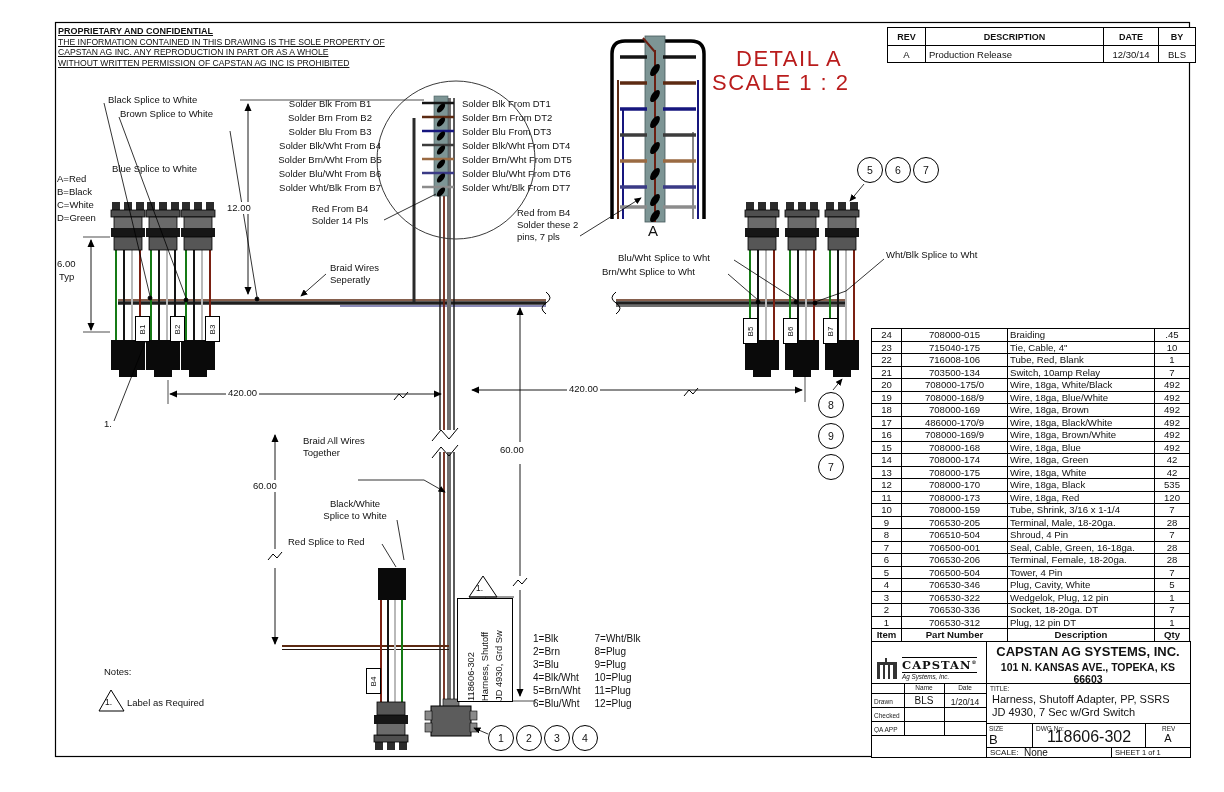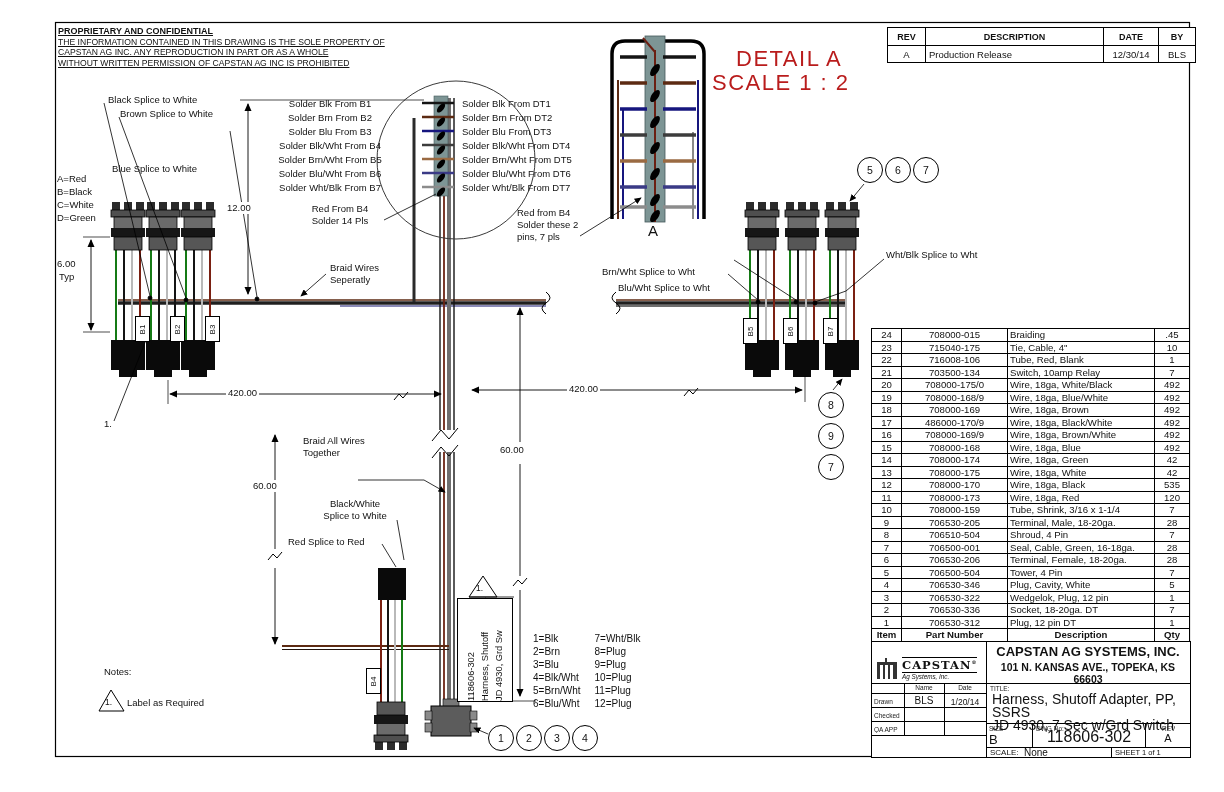--- a/index.html
+++ b/index.html
@@ -356,21 +356,21 @@
 <div class="lines" style="left:57px;top:172px;line-height:13px;">
       <div>A=Red</div>
       <div>B=Black</div>
       <div>C=White</div>
       <div>D=Green</div>
     </div>
 <div class="lines" style="left:330px;top:262px;line-height:12px;">
       <div>Braid Wires</div>
       <div>Seperatly</div>
     </div>
-<div class="lbl" style="left:618px;top:252px;margin-top:30px;">Blu/Wht Splice to Wht</div>
+<div class="lbl" style="left:618px;top:252px;">Blu/Wht Splice to Wht</div>
 <div class="lbl" style="left:602px;top:266px;">Brn/Wht Splice to Wht</div>
 <div class="lbl" style="left:886px;top:249px;">Wht/Blk Splice to Wht</div>
 <div class="lines" style="left:303px;top:435px;line-height:12px;">
       <div>Braid All Wires</div>
       <div>Together</div>
     </div>
 <div class="lines r" style="left:312px;top:498px;width:86px;line-height:12px;">
       <div>Black/White</div>
       <div>Splice to White</div>
     </div>
@@ -654,21 +654,21 @@
 
   <div class="cell tiny" style="left:34px;top:42px;width:36px;text-align:center;">Name</div>
   <div class="cell tiny" style="left:74px;top:42px;width:38px;text-align:center;">Date</div>
   <div class="cell tiny" style="left:2px;top:56px;">Drawn</div>
   <div class="cell" style="left:33px;top:53px;width:38px;text-align:center;font-size:10px;">BLS</div>
   <div class="cell" style="left:73px;top:55px;width:40px;text-align:center;font-size:8.5px;">1/20/14</div>
   <div class="cell tiny" style="left:2px;top:70px;">Checked</div>
   <div class="cell tiny" style="left:2px;top:84px;">QA APP</div>
 
   <div class="cell tiny" style="left:118px;top:43px;">TITLE:</div>
-  <div class="cell" style="left:120px;top:51px;width:196px;font-size:14px;line-height:13px;">
+  <div class="cell" style="left:120px;top:51px;width:196px;font-size:11px;line-height:13px;">
     <div>Harness, Shutoff Adapter, PP, SSRS</div>
     <div>JD 4930, 7 Sec w/Grd Switch</div>
   </div>
 
   <div class="cell tiny" style="left:117px;top:83px;">SIZE</div>
   <div class="cell" style="left:117px;top:90px;width:40px;font-size:13px;">B</div>
   <div class="cell tiny" style="left:164px;top:83px;">DWG No:</div>
   <div class="cell" style="left:161px;top:86px;width:112px;text-align:center;font-size:16px;">118606-302</div>
   <div class="cell tiny" style="left:290px;top:83px;">REV</div>
   <div class="cell" style="left:276px;top:90px;width:40px;text-align:center;font-size:11px;">A</div>

